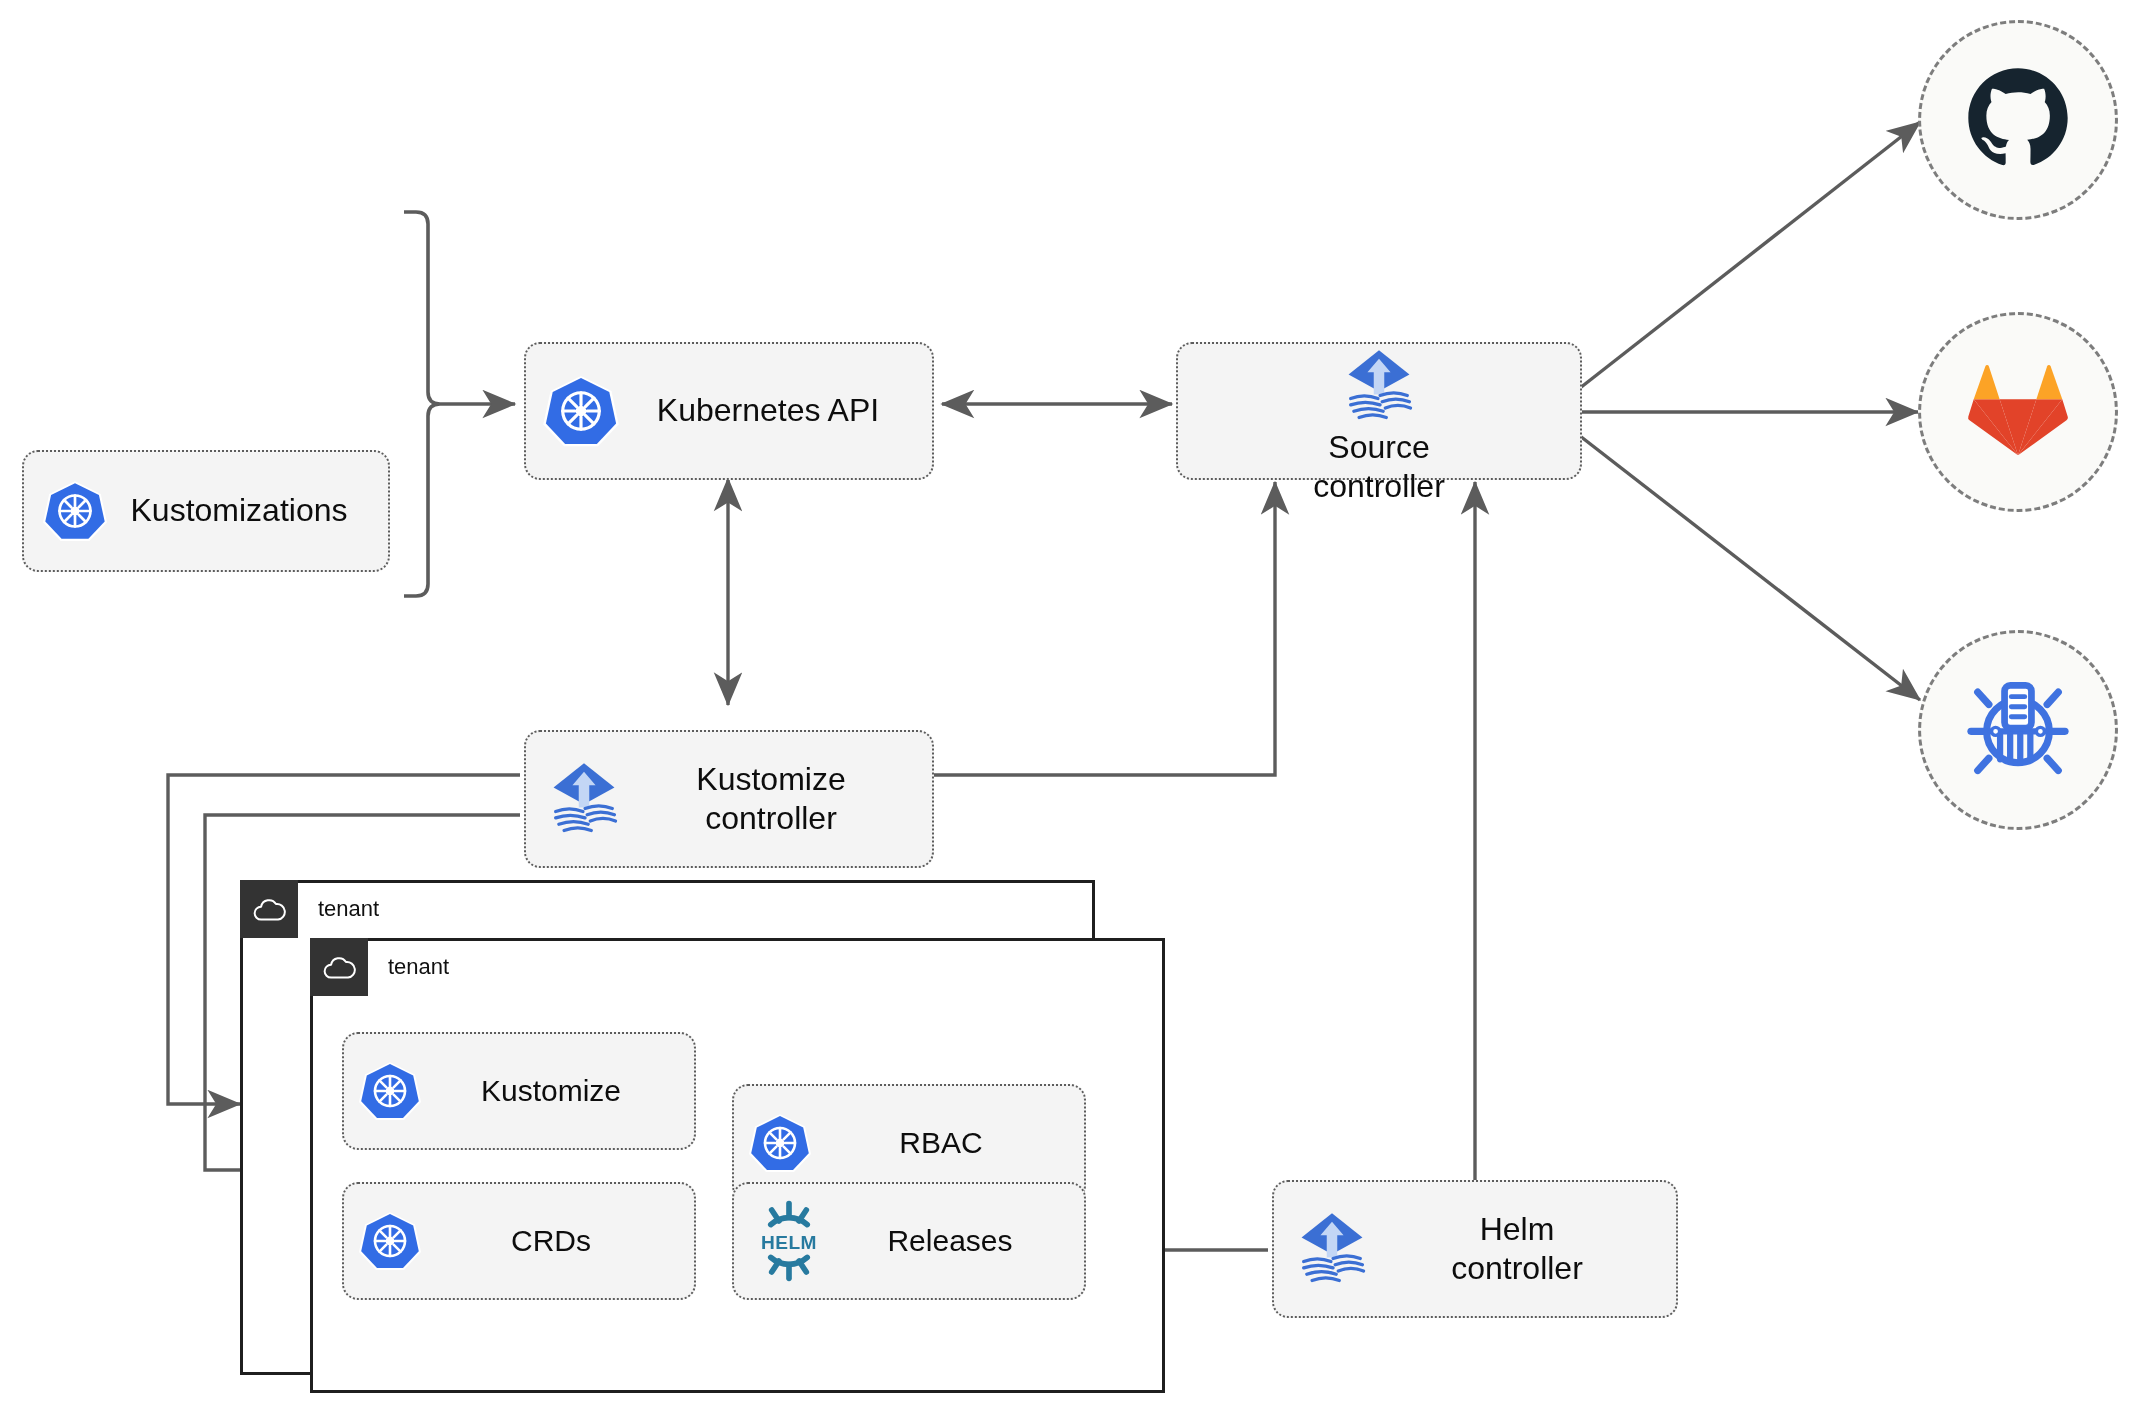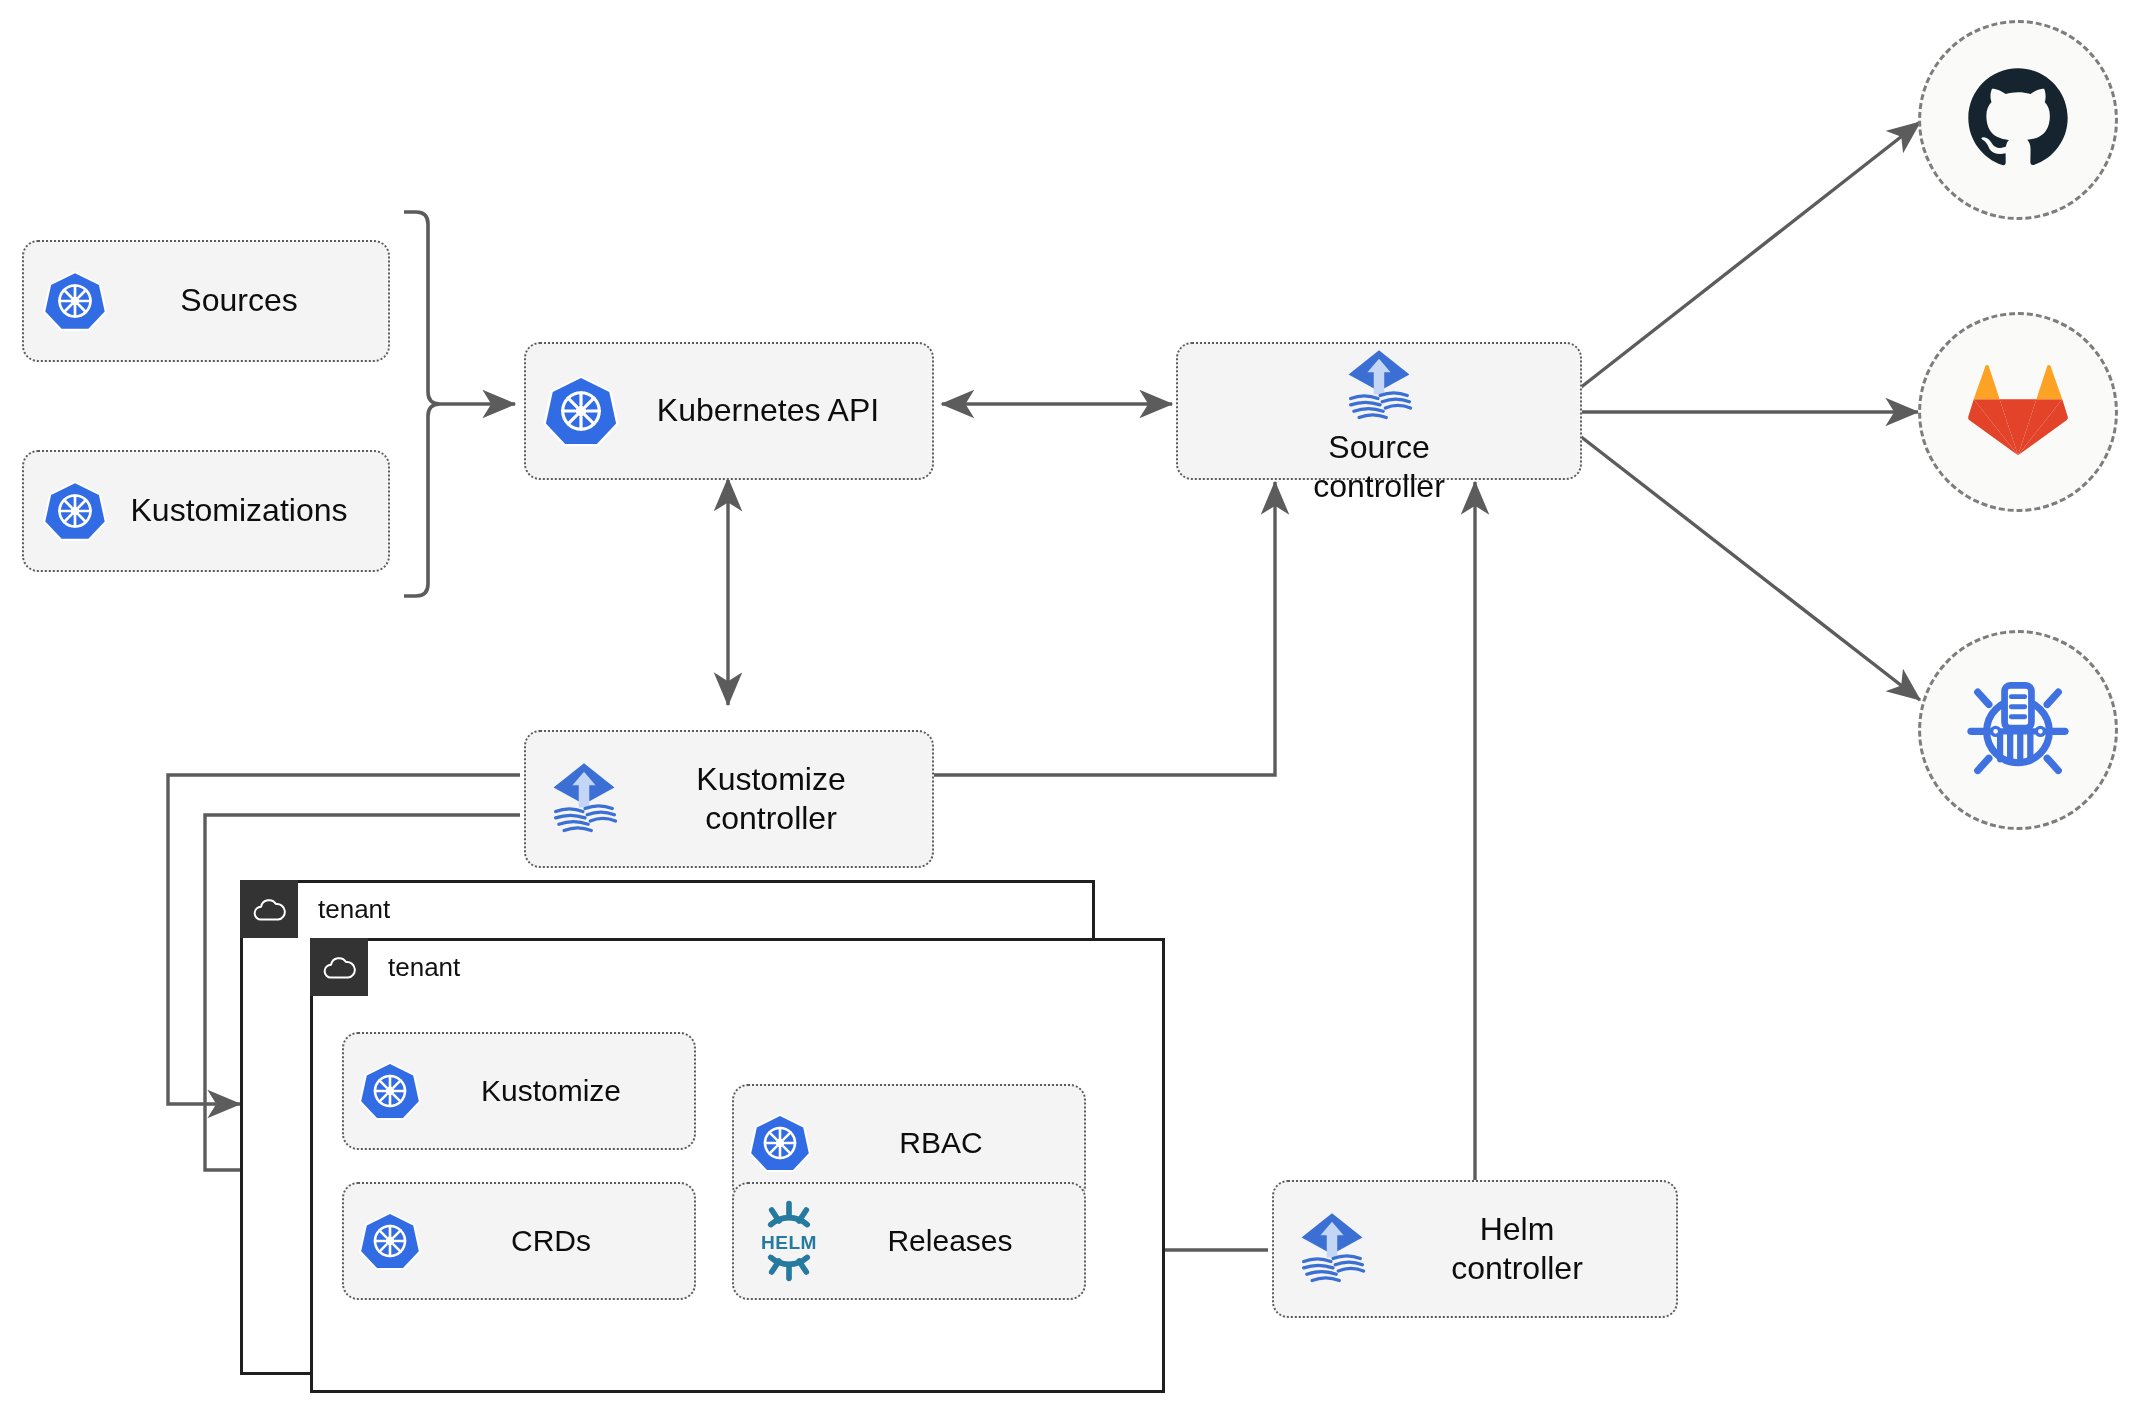--- a/index.html
+++ b/index.html
@@ -87,21 +87,21 @@
     width: 58px;
     height: 58px;
     background: #333333;
     display: flex;
     align-items: center;
     justify-content: center;
     flex: 0 0 auto;
   }
   .tenant-name {
     padding-left: 20px;
-    font-size: 26px;
+    font-size: 22px;
     color: #111111;
     white-space: nowrap;
   }
   .f30 { font-size: 30px; }
   .f32 { font-size: 32px; }
 </style>
 </head>
 <body>
 
 <div id="canvas">
@@ -139,61 +139,40 @@
       <path d="M 1580,412 L 1918,412" marker-end="url(#ah)"></path>
 
       <path d="M 1580,436 L 1920,700" marker-end="url(#ah)"></path>
 
       <path d="M 520,775 L 168,775 L 168,1104 L 240,1104" marker-end="url(#ah)"></path>
 
       <path d="M 520,815 L 205,815 L 205,1170 L 310,1170" marker-end="url(#ah)"></path>
     </g>
   </svg>
 
-  <div class="node" style="left:22px; top:240px; width:368px; height:122px; padding:0 18px;">
+
+  <div class="node" style="left:22px; top:450px; width:368px; height:122px; padding:0 18px;">
     <span class="ico">
       <svg width="66" height="66" viewBox="0 0 64 64" aria-hidden="true">
         <path d="M32 3.2 L57 15.5 L63 43 L46 61 H18 L1 43 L7 15.5 Z" fill="#ffffff"></path>
         <path d="M32 5 L55.2 16.5 L60.8 42.3 L45 59 H19 L3.2 42.3 L8.8 16.5 Z" fill="#326ce5"></path>
         <g fill="none" stroke="#ffffff" stroke-width="2.6" stroke-linecap="round">
           <circle cx="32" cy="32" r="15"></circle>
           <circle cx="32" cy="32" r="4.4" fill="#ffffff" stroke="none"></circle>
           <path d="M32 17 V27"></path>
             <path d="M32 37 V47"></path>
           <path d="M17 32 H27"></path>
             <path d="M37 32 H47"></path>
           <path d="M21.4 21.4 L28.4 28.4"></path>
             <path d="M35.6 35.6 L42.6 42.6"></path>
           <path d="M42.6 21.4 L35.6 28.4"></path>
             <path d="M28.4 35.6 L21.4 42.6"></path>
         </g>
       </svg>
     </span>
-    <span class="label f32">Sources</span>
-  </div>
-
-  <div class="node" style="left:22px; top:450px; width:368px; height:122px; padding:0 18px;">
-    <span class="ico">
-      <svg width="66" height="66" viewBox="0 0 64 64" aria-hidden="true">
-        <path d="M32 3.2 L57 15.5 L63 43 L46 61 H18 L1 43 L7 15.5 Z" fill="#ffffff"></path>
-        <path d="M32 5 L55.2 16.5 L60.8 42.3 L45 59 H19 L3.2 42.3 L8.8 16.5 Z" fill="#326ce5"></path>
-        <g fill="none" stroke="#ffffff" stroke-width="2.6" stroke-linecap="round">
-          <circle cx="32" cy="32" r="15"></circle>
-          <circle cx="32" cy="32" r="4.4" fill="#ffffff" stroke="none"></circle>
-          <path d="M32 17 V27"></path>
-            <path d="M32 37 V47"></path>
-          <path d="M17 32 H27"></path>
-            <path d="M37 32 H47"></path>
-          <path d="M21.4 21.4 L28.4 28.4"></path>
-            <path d="M35.6 35.6 L42.6 42.6"></path>
-          <path d="M42.6 21.4 L35.6 28.4"></path>
-            <path d="M28.4 35.6 L21.4 42.6"></path>
-        </g>
-      </svg>
-    </span>
     <span class="label f32">Kustomizations</span>
   </div>
 
   <div class="node" style="left:524px; top:342px; width:410px; height:138px; padding:0 16px;">
     <span class="ico">
       <svg width="78" height="78" viewBox="0 0 64 64" aria-hidden="true">
         <path d="M32 3.2 L57 15.5 L63 43 L46 61 H18 L1 43 L7 15.5 Z" fill="#ffffff"></path>
         <path d="M32 5 L55.2 16.5 L60.8 42.3 L45 59 H19 L3.2 42.3 L8.8 16.5 Z" fill="#326ce5"></path>
         <g fill="none" stroke="#ffffff" stroke-width="2.6" stroke-linecap="round">
           <circle cx="32" cy="32" r="15"></circle>

